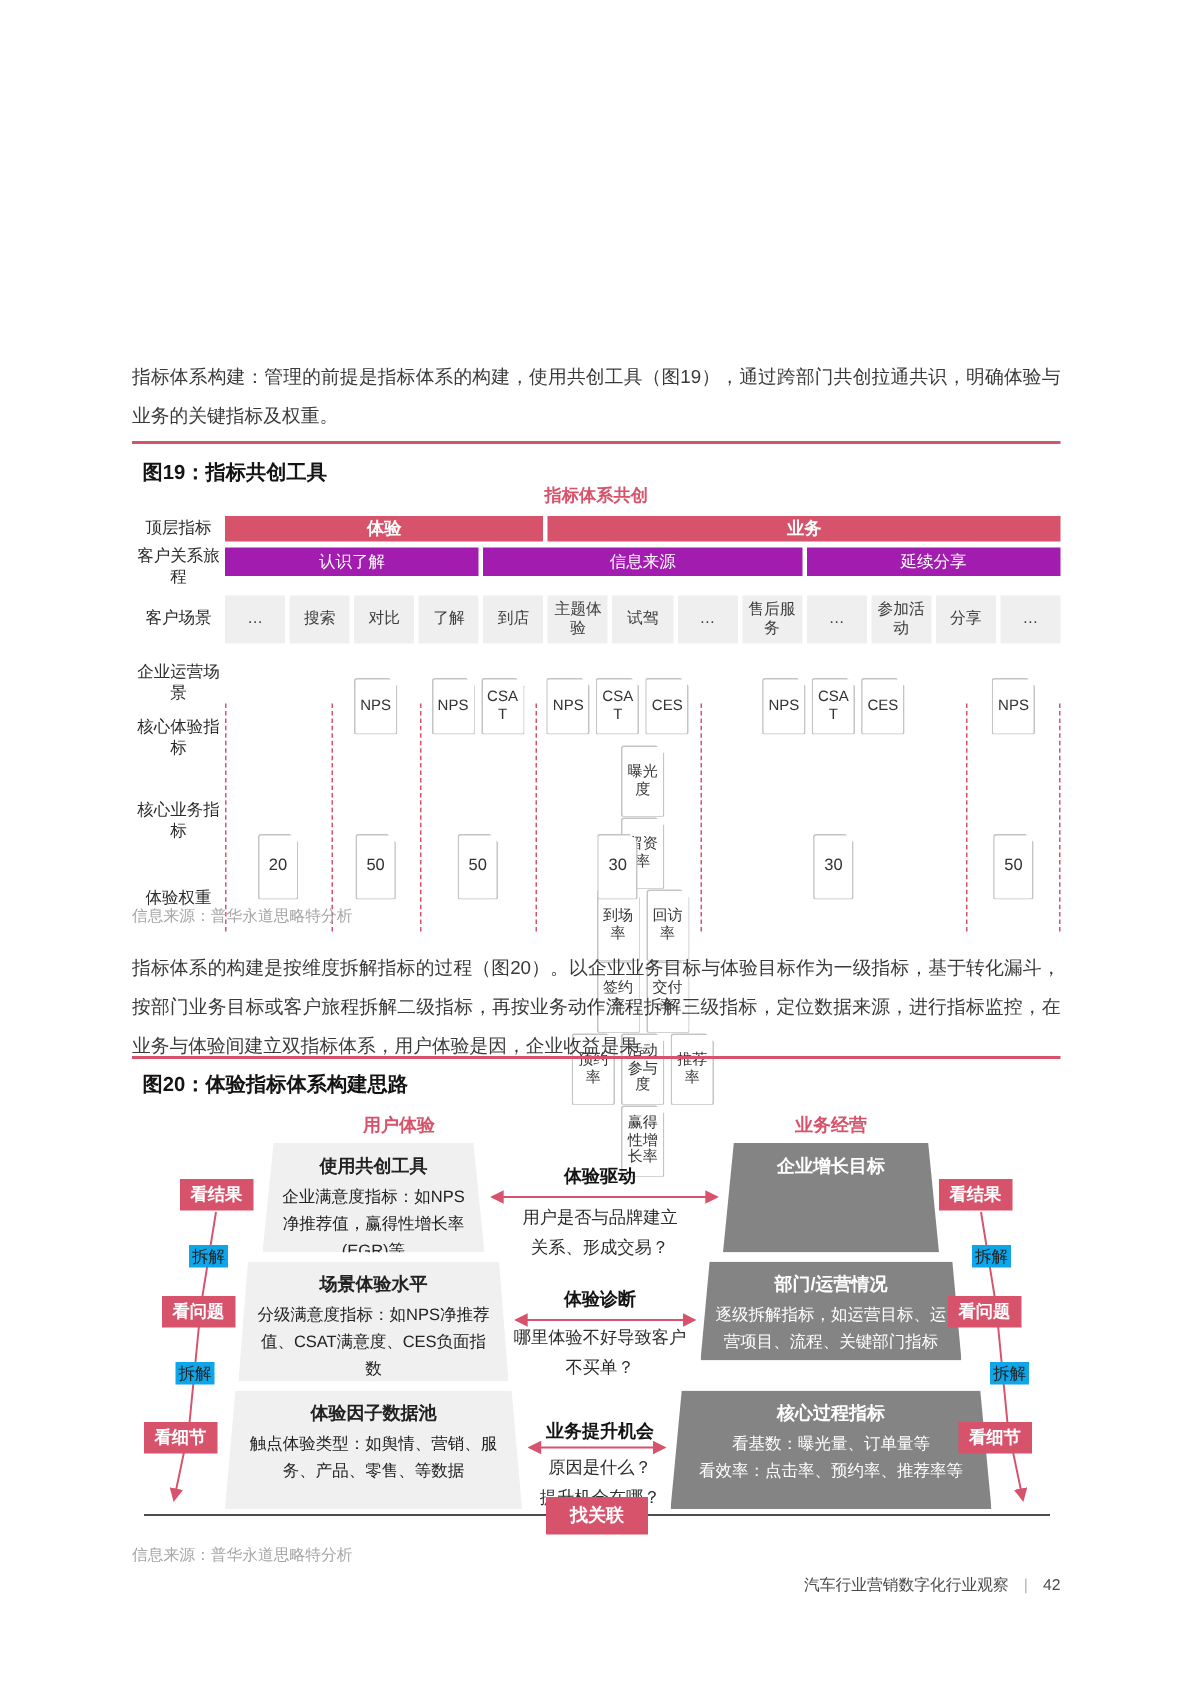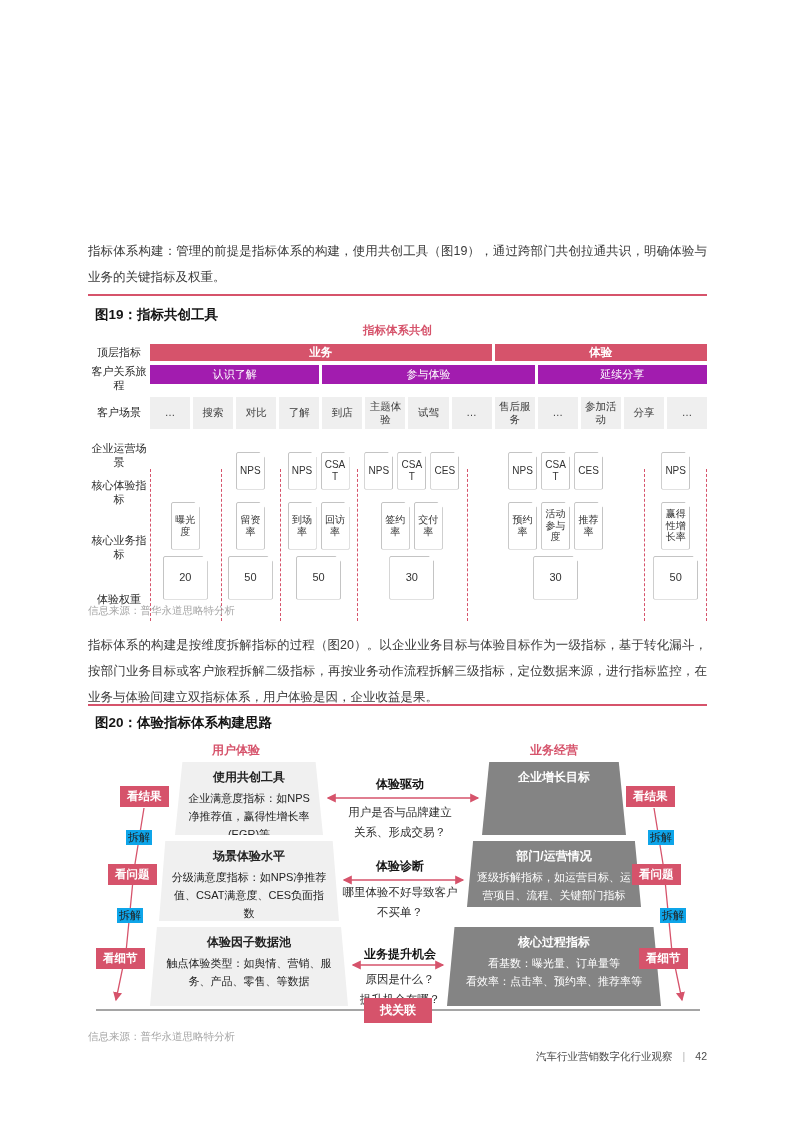--- a/index.html
+++ b/index.html
@@ -33,28 +33,28 @@
   .bl-stage{height:22px;} .bl-exp{height:52px;} .bl-biz{height:58px;} .bl-weight{height:46px;}
   .bcontent{flex:1;position:relative;}
   .srow{display:flex;height:19px;margin-bottom:3px;}
   .sgroup{display:flex;}
   .g1{flex:0 0 12.68%;} .g2{flex:0 0 10.69%;} .g3{flex:0 0 13.77%;} .g4{flex:0 0 19.74%;}
   .g5{flex:0 0 31.89%;} .g6{flex:0 0 11.23%;}
   .stagecell{flex:1;margin:0 2px;background:#efefef;color:#3c3c3c;font-size:10.5px;
              display:flex;align-items:center;justify-content:center;}
   .crow{display:flex;}
   .crow .cgroup{display:flex;align-items:center;justify-content:center;gap:4px;}
-  .row-exp{height:52px;} .row-biz{height:58px;} .row-weight{height:46px;}
+  .row-exp{height:52px;} .row-biz{height:58px;flex-direction:column;} .row-weight{height:46px;}
   .card{background:#fff;border:1px solid #c4c4c4;border-radius:2px;
         clip-path:polygon(0 0,calc(100% - 6px) 0,100% 6px,100% 100%,0 100%);
         font-size:10px;color:#333;display:flex;align-items:center;justify-content:center;
         text-align:center;line-height:1.15;box-sizing:border-box;padding:2px;}
   .card-exp{width:29px;min-height:38px;word-break:break-all;}
   .card-biz{width:29px;min-height:48px;}
-  .card-weight{width:45px;min-height:44px;font-size:11px;}
+  .card-weight{width:27px;min-height:44px;font-size:11px;}
   .dash{position:absolute;top:24px;bottom:2px;width:0;border-left:1px dashed #d6536b;}
 
   
   .f20{left:88px;top:740px;width:619px;height:292px;}
   .colhead{position:absolute;top:2px;width:100px;text-align:center;color:#d6536b;font-weight:bold;font-size:12px;}
   .tier{position:absolute;box-sizing:border-box;text-align:center;}
   .tier-l{background:#f0f0f0;color:#222;}
   .tier-r{background:#848484;color:#fff;}
   .trap1{clip-path:polygon(5% 0,95% 0,100% 100%,0 100%);}
   .trap2{clip-path:polygon(3.5% 0,96.5% 0,100% 100%,0 100%);}
@@ -80,30 +80,30 @@
   <div class="abs redline" style="top:294px;"></div>
 
   <div class="abs figheading" style="top:306px;">图19：指标共创工具</div>
   <div class="abs f19-title">指标体系共创</div>
 
   <div class="abs f19">
 
     <div class="trow">
       <div class="rlabel">顶层指标</div>
       <div class="tgrid">
+        <div class="topbar second">体验</div>
         <div class="topbar">业务</div>
-        <div class="topbar second">体验</div>
       </div>
     </div>
 
     <div class="trow">
       <div class="rlabel">客户关系旅程</div>
       <div class="tgrid">
         <div class="jbar j1">认识了解</div>
-        <div class="jbar j2">参与体验</div>
+        <div class="jbar j2">信息来源</div>
         <div class="jbar j3">延续分享</div>
       </div>
     </div>
 
     <div class="trow" style="margin-bottom:3px;">
       <div class="rlabel">客户场景</div>
       <div class="tgrid">
         <div class="scell">…</div>
         <div class="scell">搜索</div>
         <div class="scell">对比</div>
@@ -212,21 +212,21 @@
   </div>
 
   <div class="abs source" style="top:604px;">信息来源：普华永道思略特分析</div>
 
   <div class="abs para" style="top:632px;">指标体系的构建是按维度拆解指标的过程（图20）。以企业业务目标与体验目标作为一级指标，基于转化漏斗，按部门业务目标或客户旅程拆解二级指标，再按业务动作流程拆解三级指标，定位数据来源，进行指标监控，在业务与体验间建立双指标体系，用户体验是因，企业收益是果。</div>
   <div class="abs redline" style="top:704px;"></div>
 
   <div class="abs figheading" style="top:714px;">图20：体验指标体系构建思路</div>
 
   <div class="abs f20">
-    <div class="colhead" style="left:98px;">用户体验</div>
+    <div class="colhead" style="left:128px;">用户体验</div>
     <div class="colhead" style="left:416px;">业务经营</div>
 
     <div class="tier tier-l trap1" style="left:87px;top:22px;width:148px;height:73px;">
       <div class="t-title">使用共创工具</div>
       <div class="t-desc">企业满意度指标：如NPS净推荐值，赢得性增长率(EGR)等</div>
     </div>
     <div class="tier tier-l trap2" style="left:71px;top:101px;width:180px;height:80px;">
       <div class="t-title">场景体验水平</div>
       <div class="t-desc">分级满意度指标：如NPS净推荐值、CSAT满意度、CES负面指数</div>
     </div>

